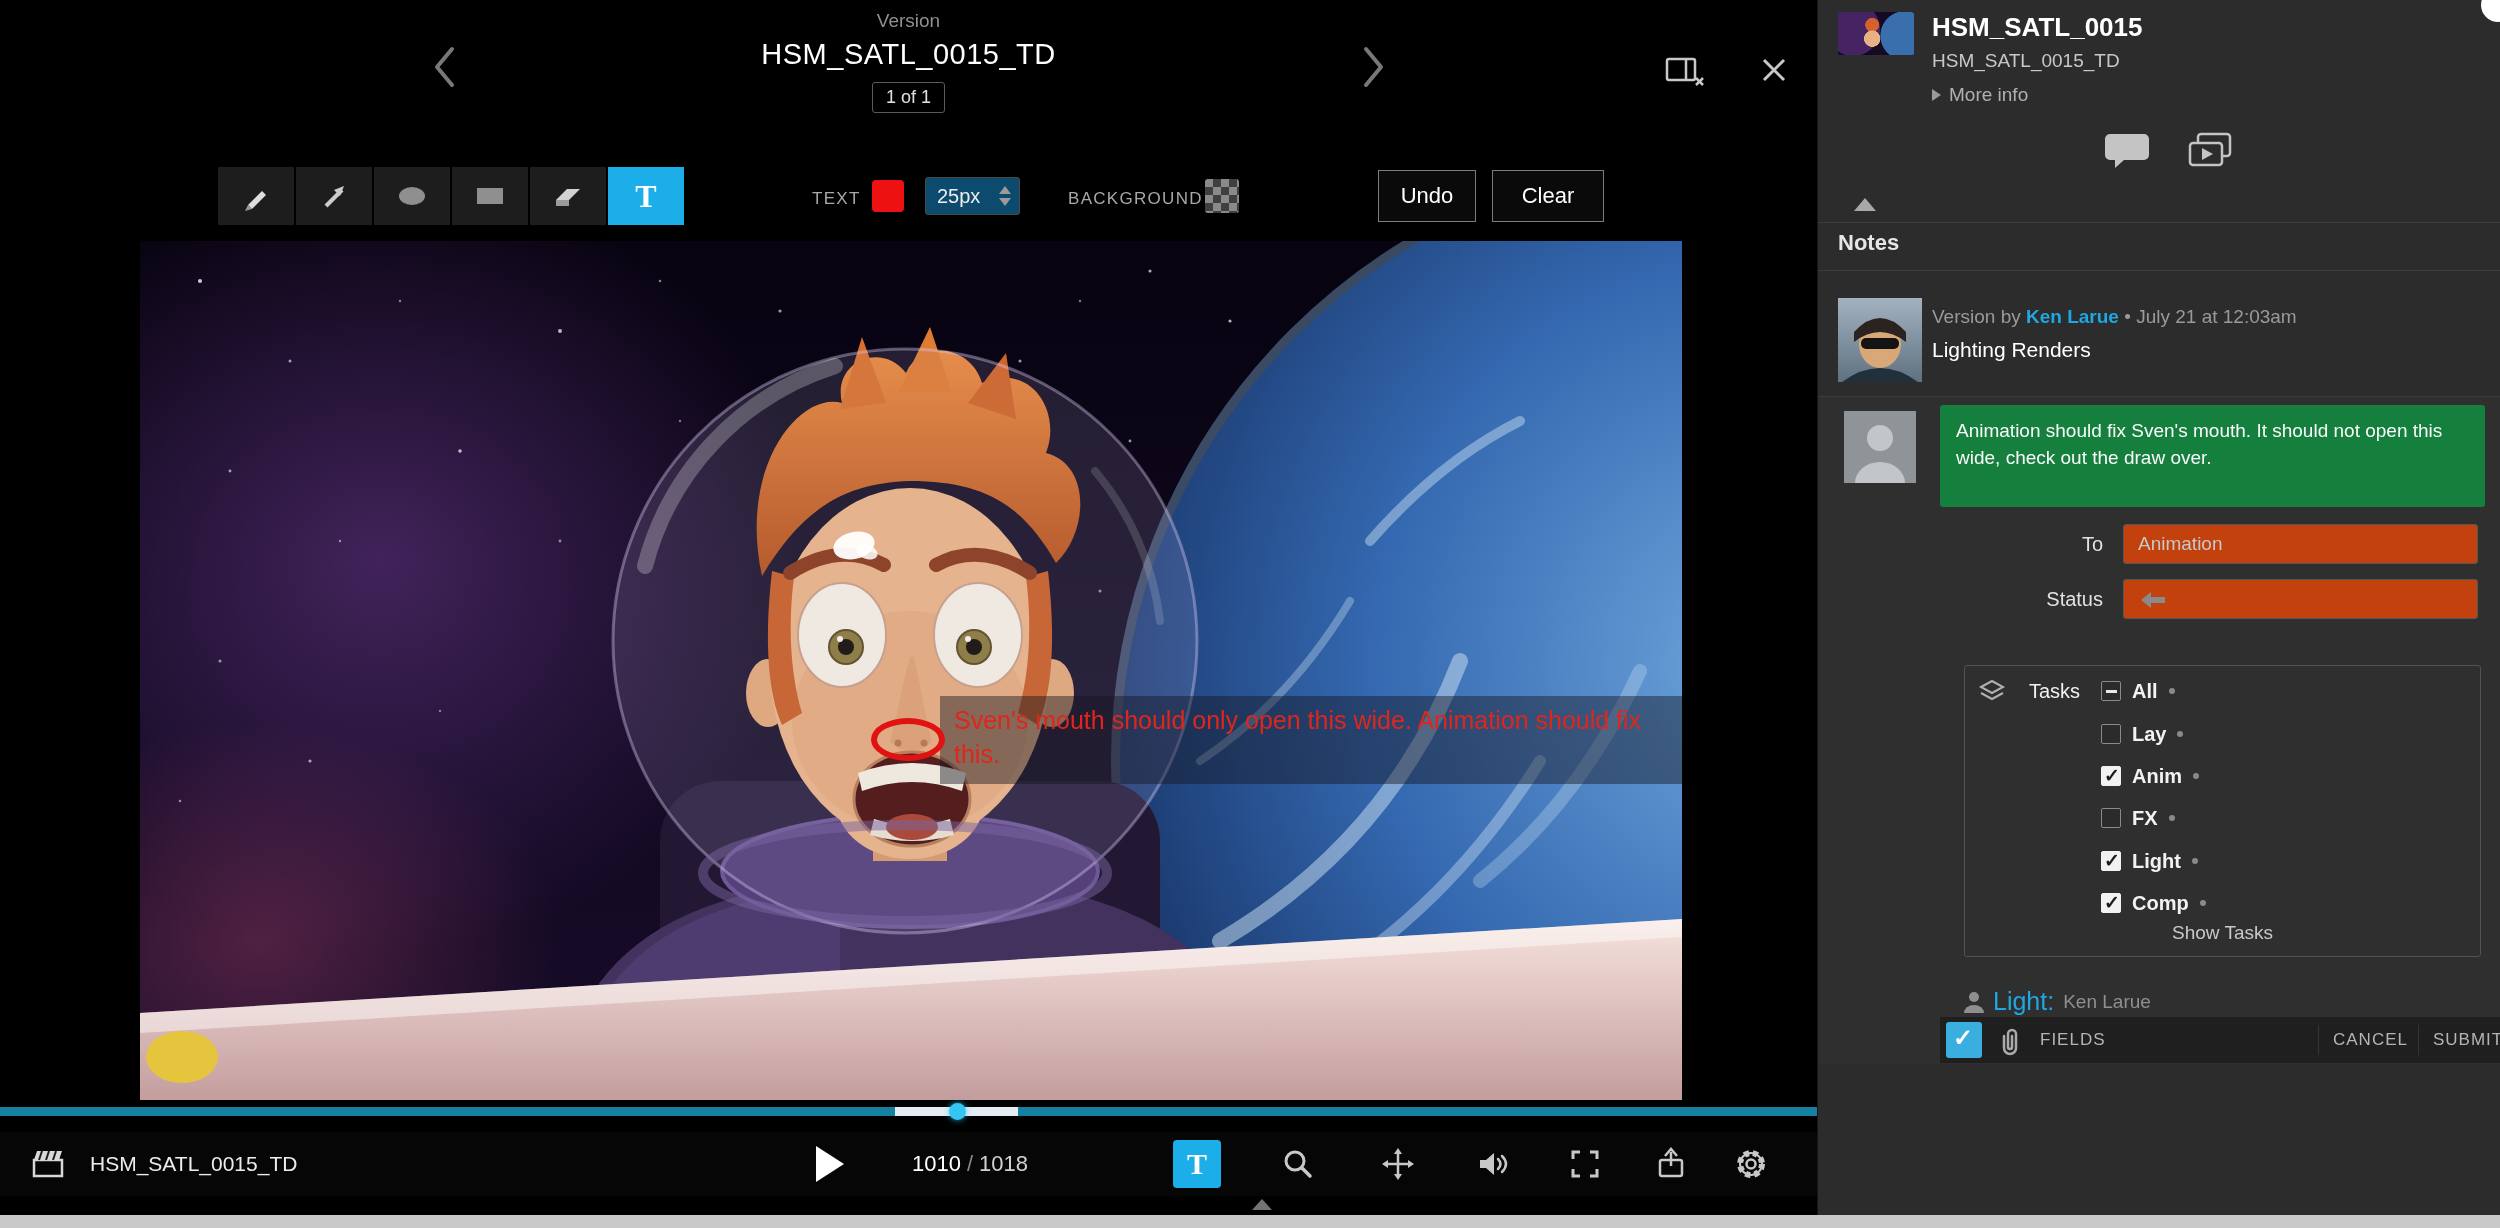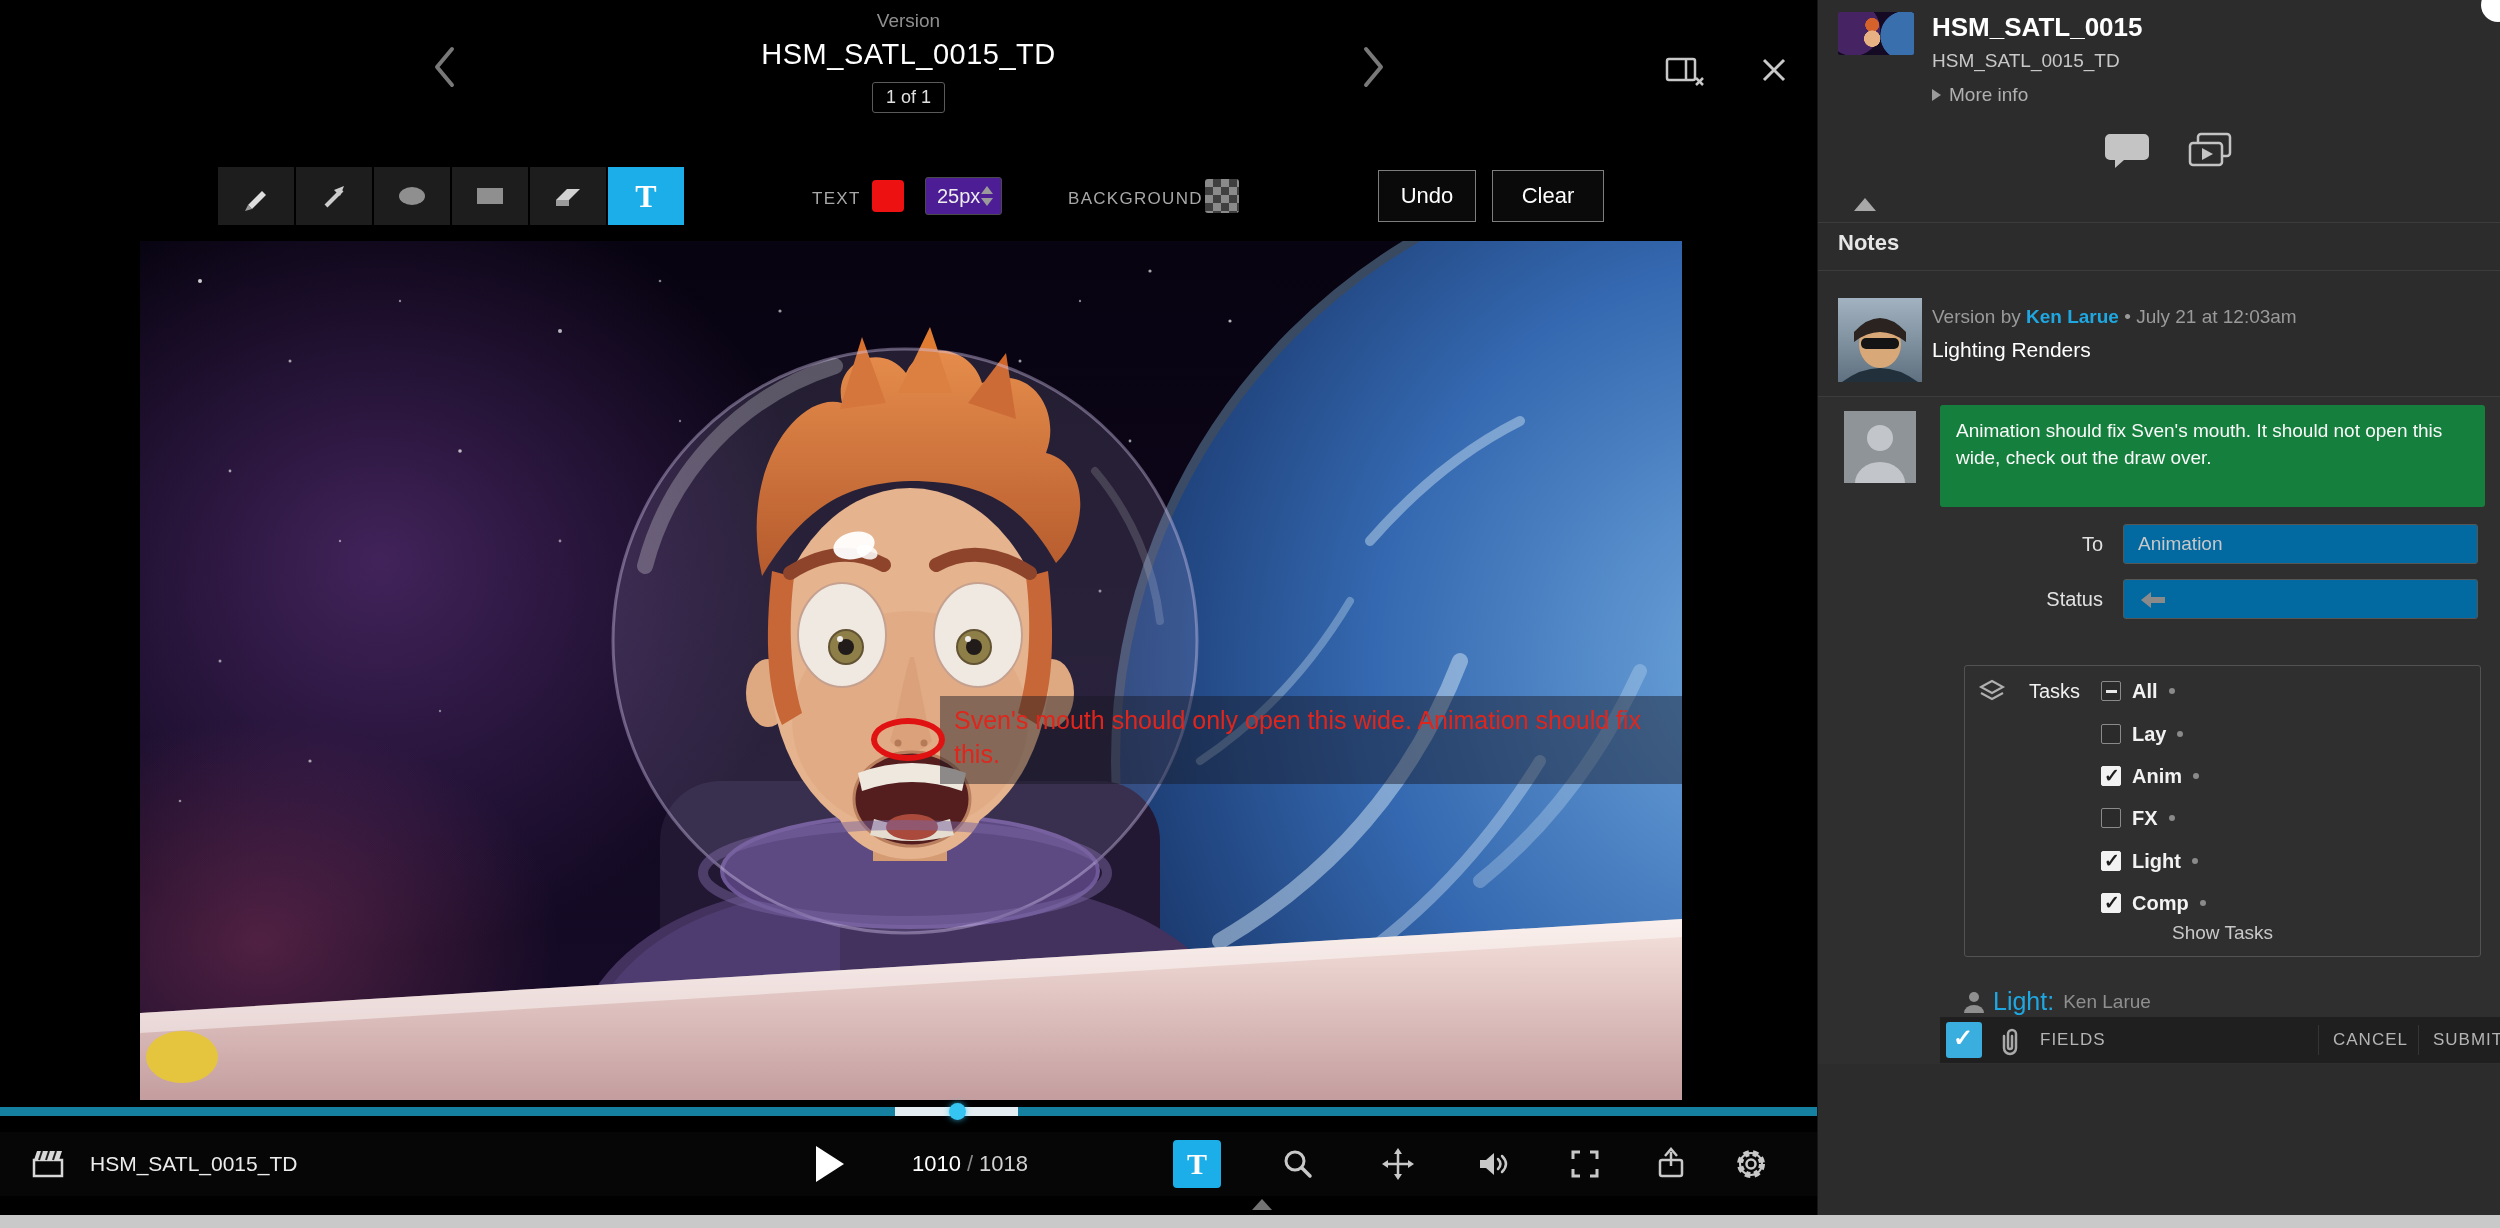--- a/index.html
+++ b/index.html
@@ -16,21 +16,21 @@
 
   .nav-chevron { width:30px; height:46px; cursor:pointer; }
 
   
   .tool-group { left:218px; top:167px; height:58px; display:flex; background:#000; gap:2px; }
   .tool-btn { width:76px; height:58px; background:#1d1d1d; display:flex; align-items:center; justify-content:center; cursor:pointer; }
   .tool-btn.active { background:#1caee8; }
   .serif-t { font-family:"Liberation Serif",serif; font-weight:bold; color:#fff; font-size:32px; }
   .mini-label { color:#a8a8a8; font-size:17px; letter-spacing:1.3px; }
   .color-swatch { width:32px; height:32px; background:#ee1111; border-radius:4px; cursor:pointer; }
-  .size-spinner { left:925px; top:177px; width:77px; height:38px; background:#4c1d95; border:1px solid #4a4a4a; border-radius:3px; color:#ededed; font-size:20px; }
+  .size-spinner { left:925px; top:177px; width:95px; height:38px; background:#0c4a6e; border:1px solid #4a4a4a; border-radius:3px; color:#ededed; font-size:20px; }
   .size-spinner .val { position:absolute; left:11px; top:7px; }
   .spin-up   { position:absolute; right:8px; top:8px;  width:0; height:0; border-left:6px solid transparent; border-right:6px solid transparent; border-bottom:8px solid #9a9a9a; cursor:pointer; }
   .spin-down { position:absolute; right:8px; bottom:8px; width:0; height:0; border-left:6px solid transparent; border-right:6px solid transparent; border-top:8px solid #9a9a9a; cursor:pointer; }
   .checker { width:34px; height:34px; border-radius:3px; background-color:#8a8a8a;
     background-image:linear-gradient(45deg,#3f3f3f 25%,transparent 25%,transparent 75%,#3f3f3f 75%),
                      linear-gradient(45deg,#3f3f3f 25%,transparent 25%,transparent 75%,#3f3f3f 75%);
     background-size:16px 16px; background-position:0 0,8px 8px; cursor:pointer; }
   .push-btn { height:52px; border:1px solid #7d7d7d; border-radius:0; background:#0a0a0a; color:#fff; font-size:22px; text-align:center; line-height:50px; cursor:pointer; }
 
   
@@ -79,21 +79,21 @@
   .notes-title { position:absolute; left:20px; top:230px; color:#e6e6e6; font-size:22px; font-weight:bold; }
 
   .note-byline { position:absolute; left:114px; top:306px; font-size:19px; color:#9a9a9a; }
   .note-byline .author { color:#1ea7e0; font-weight:bold; cursor:pointer; }
   .note-body { position:absolute; left:114px; top:338px; font-size:21px; color:#fff; }
 
   .compose { position:absolute; left:0; top:396px; width:683px; height:668px; background:#2f2f2f; border-top:1px solid #3c3c3c; }
   .comment-box { position:absolute; left:122px; top:8px; width:545px; height:102px; background:#15803d; border-radius:3px; padding:13px 16px; cursor:text; }
   .comment-box span { color:#fafafa; font-size:19px; line-height:1.42; }
   .form-label { position:absolute; left:0; width:285px; text-align:right; font-size:20px; color:#e2e2e2; }
-  .form-input { position:absolute; left:305px; width:355px; height:40px; background:#0369a1; border:1px solid #565656; border-radius:3px; color:#c8c8c8; font-size:19px; line-height:38px; padding-left:14px; cursor:text; }
+  .form-input { position:absolute; left:305px; width:355px; height:40px; background:#c2410c; border:1px solid #565656; border-radius:3px; color:#c8c8c8; font-size:19px; line-height:38px; padding-left:14px; cursor:text; }
 
   .tasks-box { position:absolute; left:146px; top:268px; width:517px; height:292px; border:1px solid #525252; border-radius:3px; }
   .tasks-head { position:absolute; left:12px; top:12px; display:flex; align-items:center; gap:22px; }
   .tasks-head span { color:#f0f0f0; font-size:20px; }
   .task-row { position:absolute; left:136px; display:flex; align-items:center; gap:11px; height:26px; cursor:pointer; }
   .task-cb { width:20px; height:20px; border:1px solid #8a8a8a; border-radius:2px; background:#2b2b2b; position:relative; flex:none; }
   .task-cb[data-state="checked"] { background:#f2f2f2; border-color:#f2f2f2; }
   .task-cb[data-state="checked"]::after { content:"✓"; position:absolute; left:2px; top:-3px; color:#1c1c1c; font-size:19px; font-weight:bold; }
   .task-cb[data-state="mixed"]::after { content:""; position:absolute; left:4px; top:8px; width:11px; height:3px; background:#e8e8e8; }
   .task-label { color:#f2f2f2; font-size:20px; font-weight:bold; }

